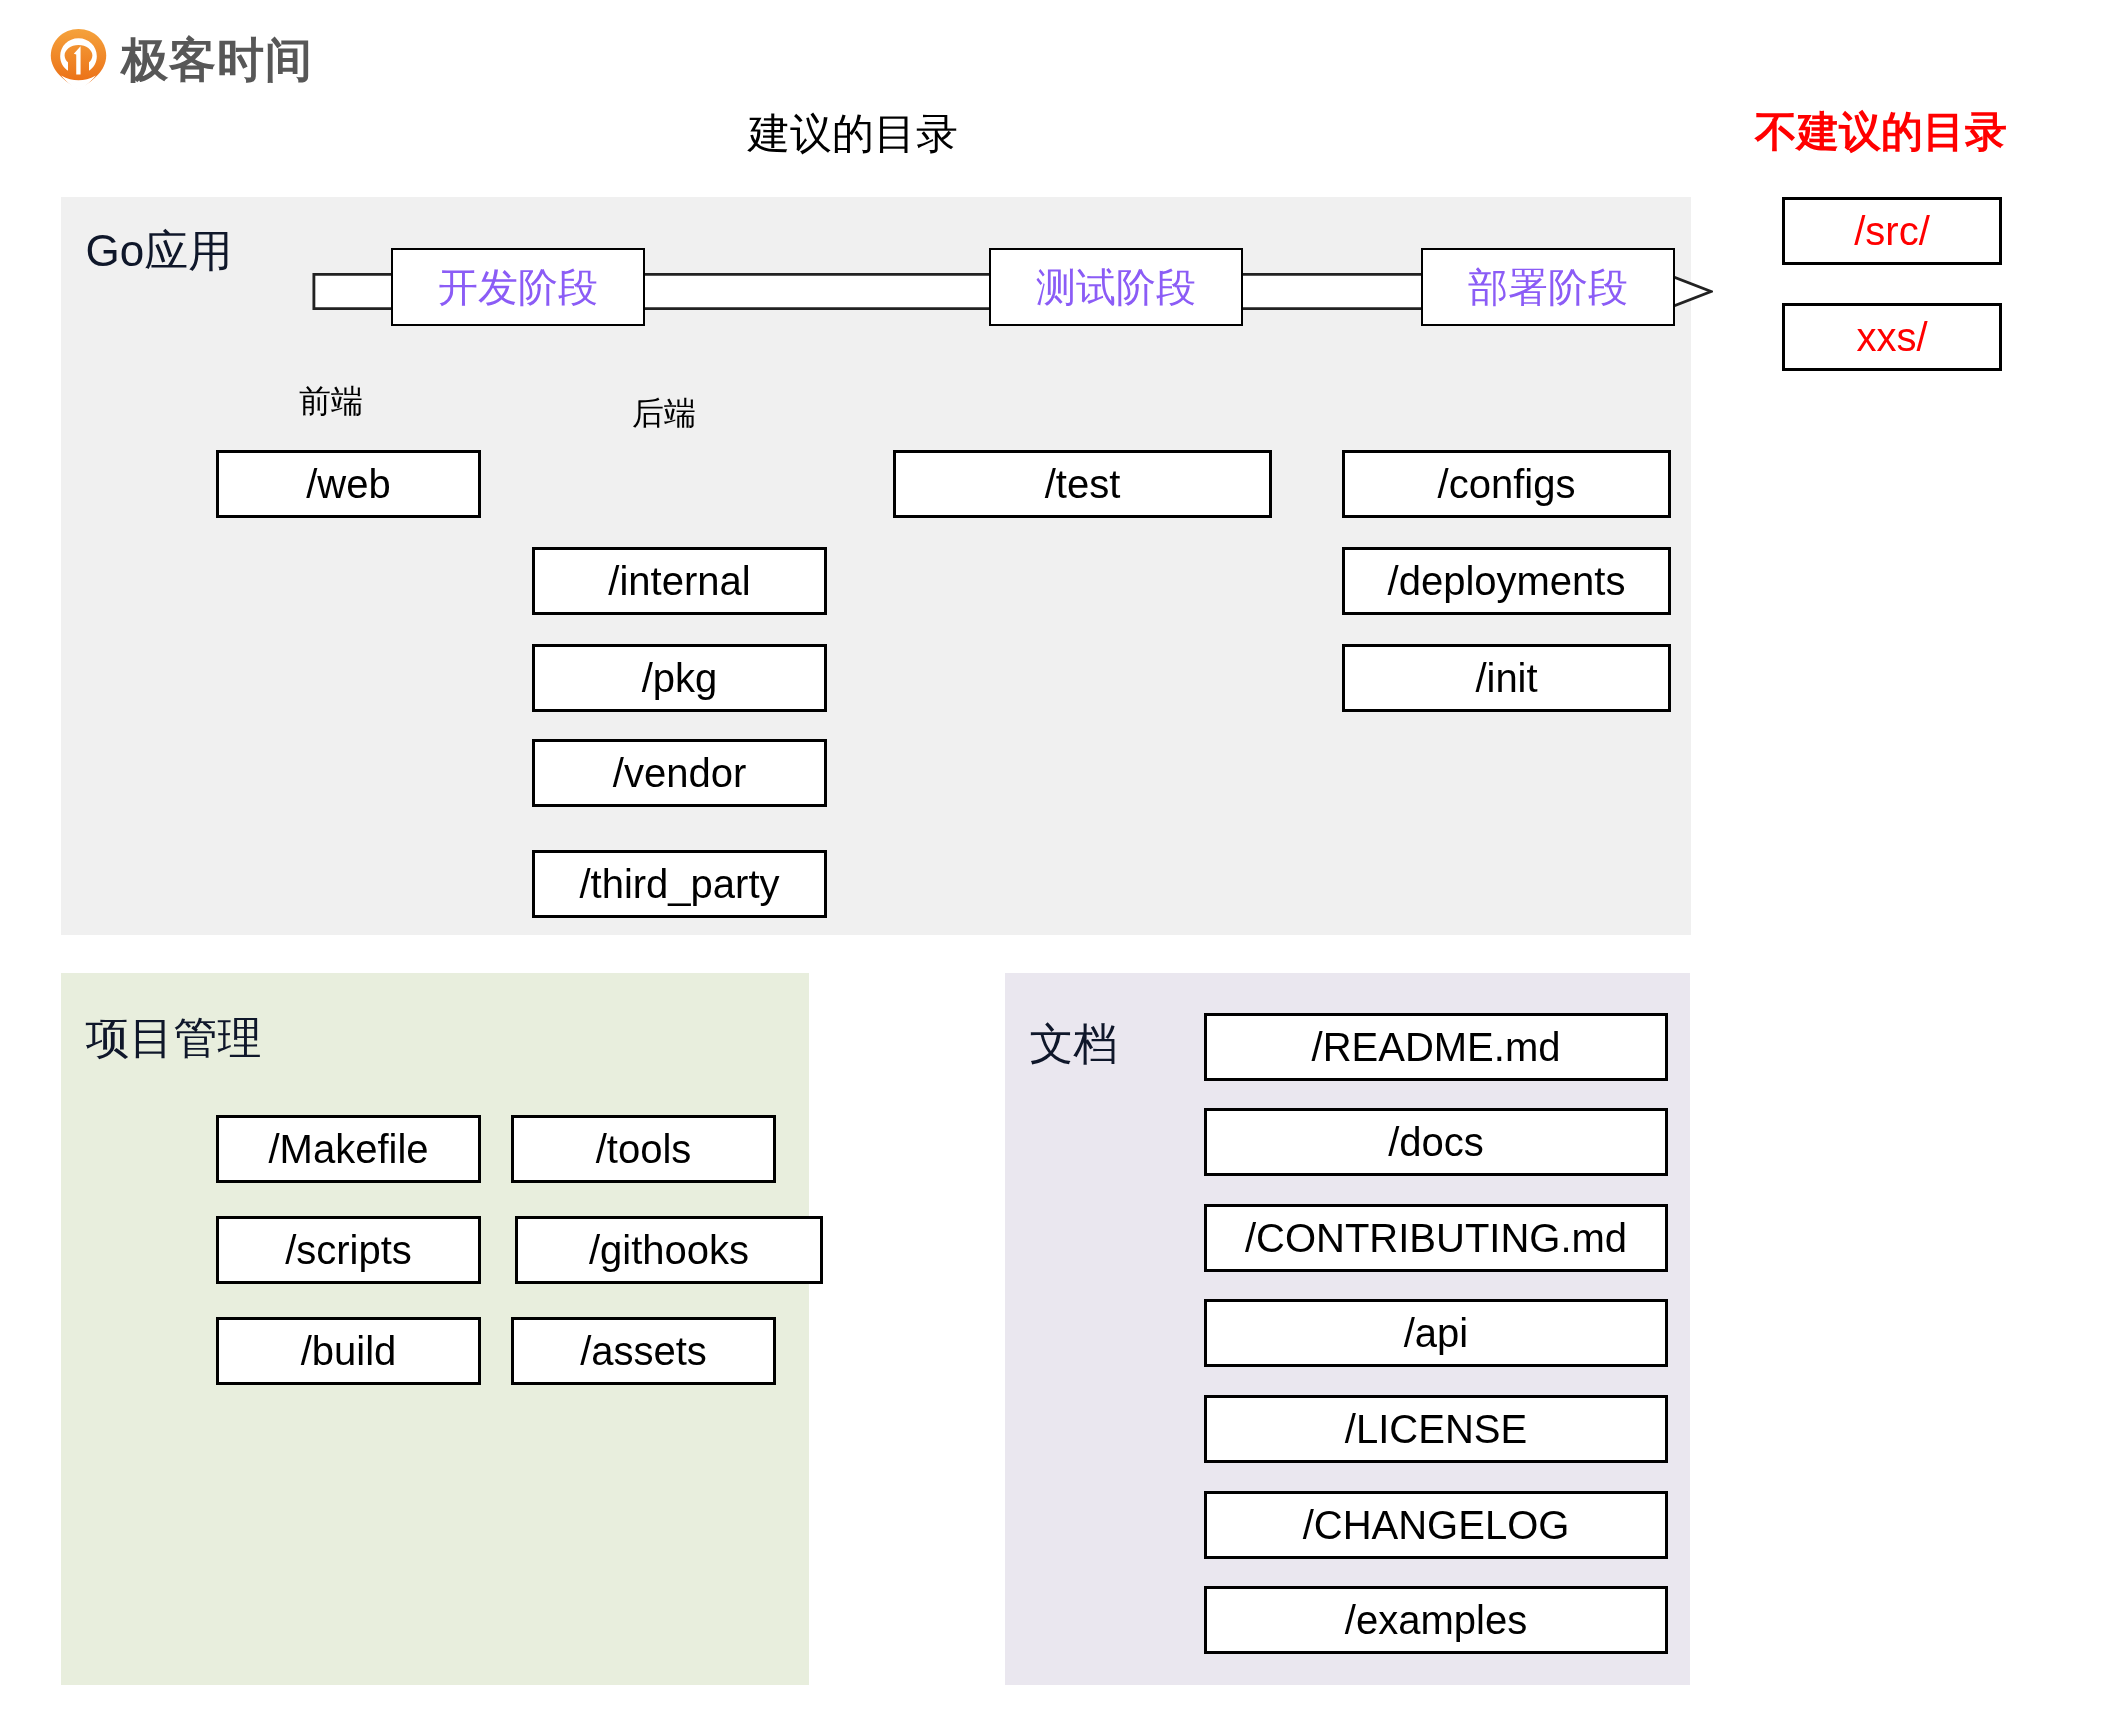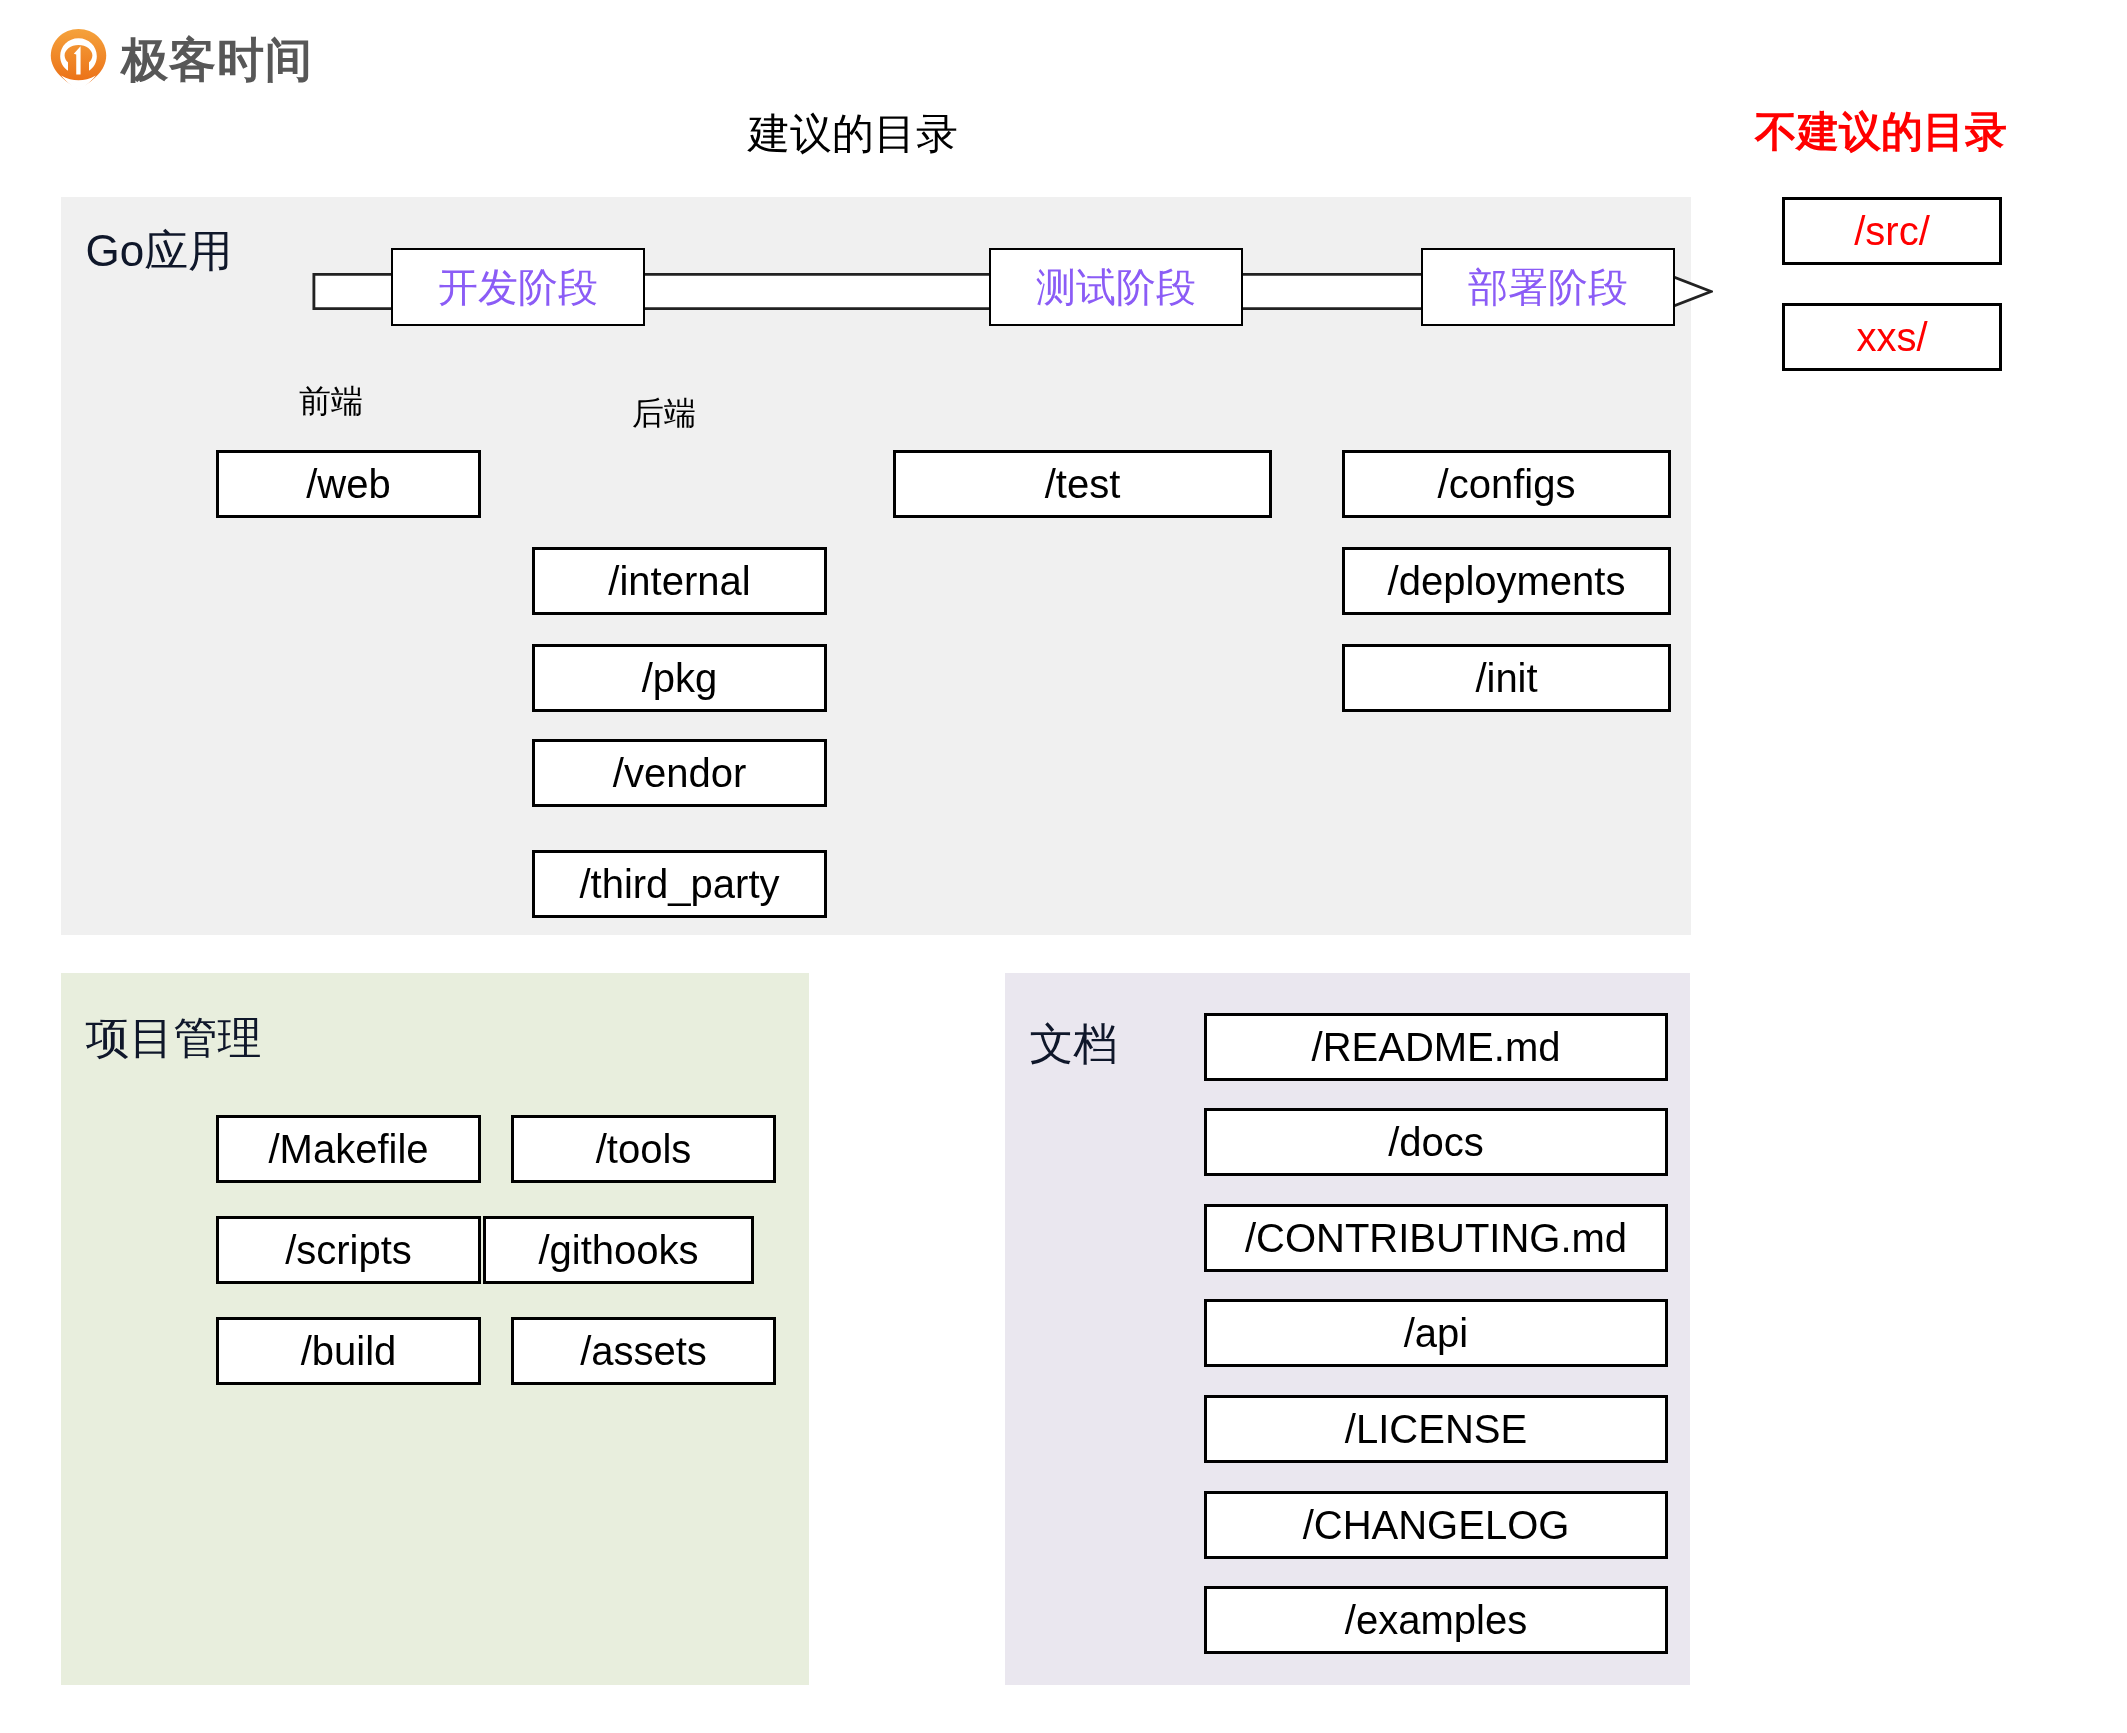--- a/index.html
+++ b/index.html
@@ -159,21 +159,21 @@
   .w-deploy   { left: 1342px; top: 547px;  width: 329px; height: 68px; }
   .w-init     { left: 1342px; top: 644px;  width: 329px; height: 68px; }
 
   .w-src { left: 1782px; top: 197px; width: 220px; height: 68px; }
   .w-xxs { left: 1782px; top: 303px; width: 220px; height: 68px; }
 
   .w-makefile { left: 216px; top: 1115px; width: 265px; height: 68px; }
   .w-scripts  { left: 216px; top: 1216px; width: 265px; height: 68px; }
   .w-build    { left: 216px; top: 1317px; width: 265px; height: 68px; }
   .w-tools    { left: 511px; top: 1115px; width: 265px; height: 68px; }
-  .w-githooks { left: 483px; top: 1216px; width: 271px; height: 68px; }
+  .w-githooks { left: 515px; top: 1216px; width: 308px; height: 68px; }
   .w-assets   { left: 511px; top: 1317px; width: 265px; height: 68px; }
   .w-website  { left: 511px; top: 1422px; width: 265px; height: 68px; }
 
   .w-readme   { left: 1204px; top: 1013px; width: 464px; height: 68px; }
   .w-docs     { left: 1204px; top: 1108px; width: 464px; height: 68px; }
   .w-contrib  { left: 1204px; top: 1204px; width: 464px; height: 68px; }
   .w-api      { left: 1204px; top: 1299px; width: 464px; height: 68px; }
   .w-license  { left: 1204px; top: 1395px; width: 464px; height: 68px; }
   .w-chlog    { left: 1204px; top: 1491px; width: 464px; height: 68px; }
   .w-examples { left: 1204px; top: 1586px; width: 464px; height: 68px; }

